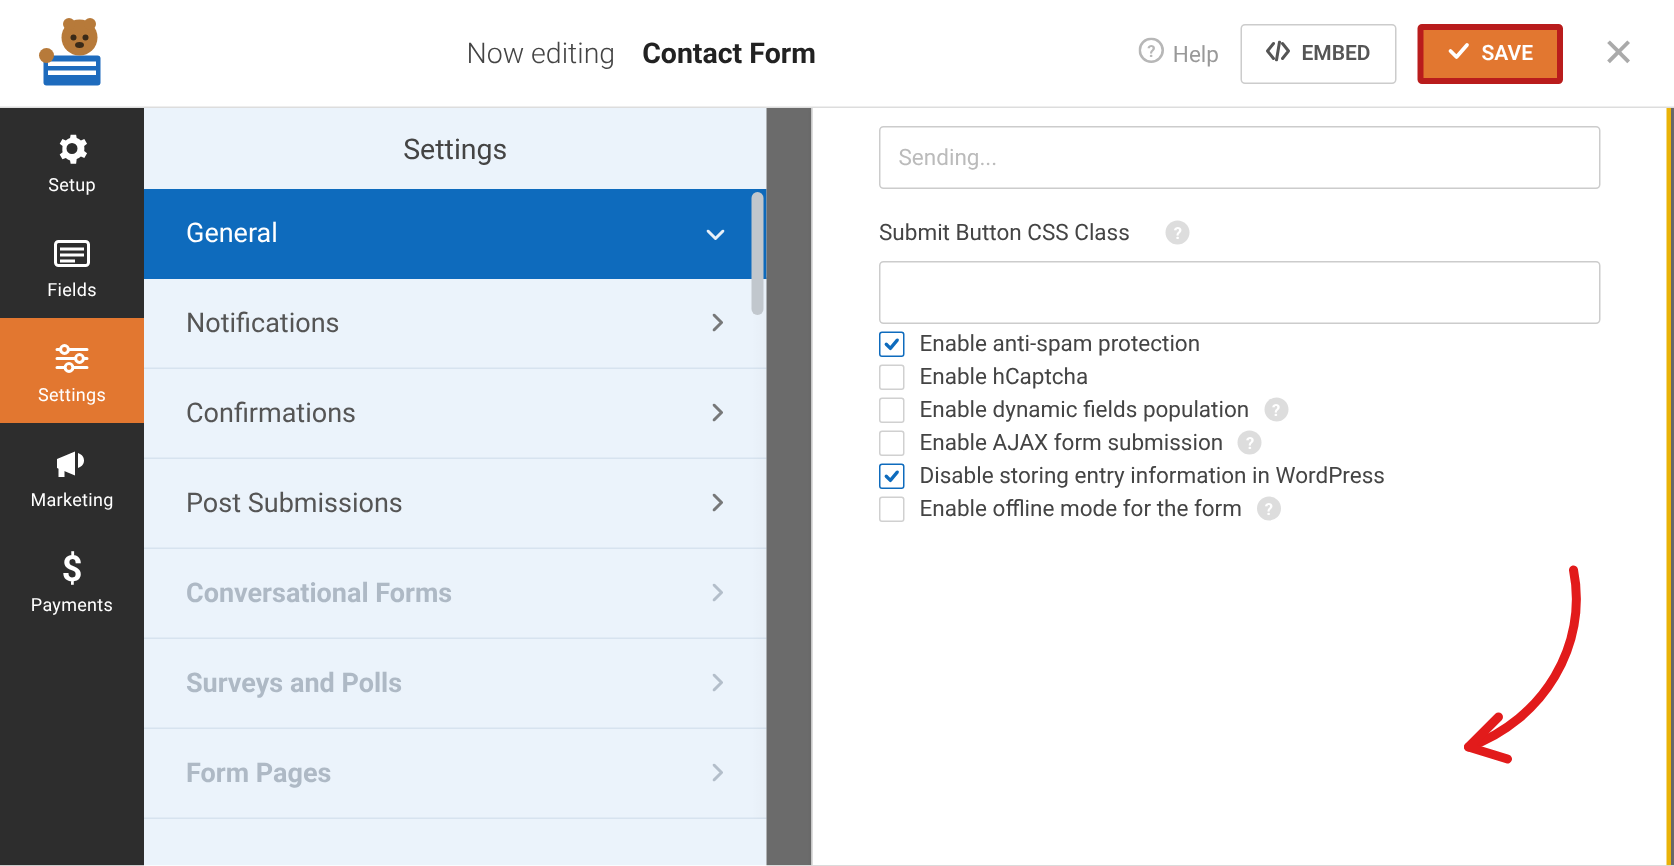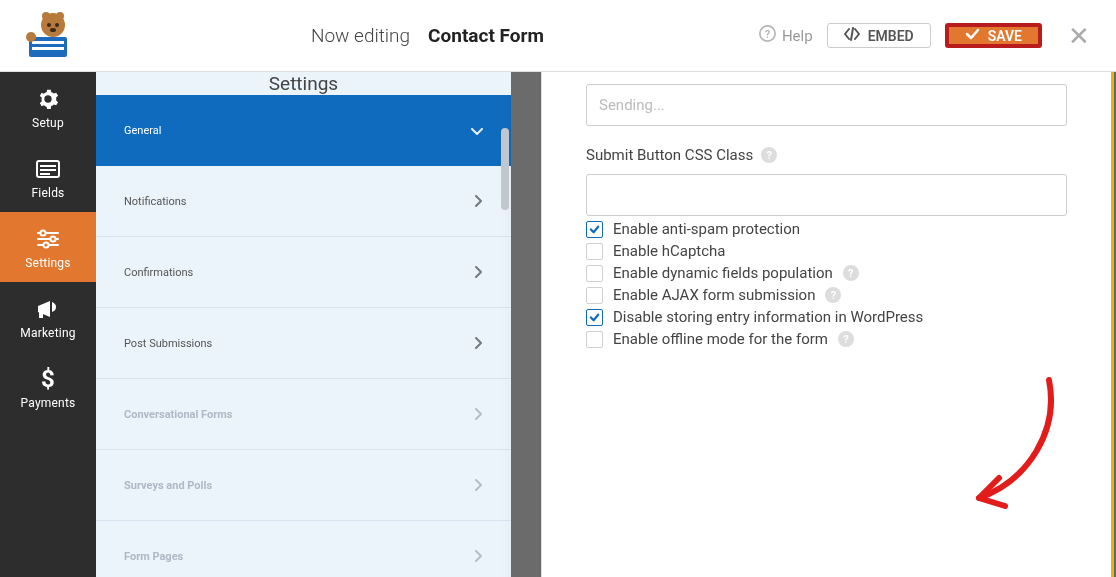--- a/index.html
+++ b/index.html
@@ -5,51 +5,51 @@
     * { margin: 0; padding: 0; box-sizing: border-box; }
     body { font-family: -apple-system, BlinkMacSystemFont, "Segoe UI", Roboto, "Helvetica Neue", Arial, sans-serif; font-size: 14px; color: #444; background: #fff; width: 1116px; height: 577px; overflow: hidden; position: relative; }
 
     
     .topbar { height: 72px; display: flex; align-items: center; border-bottom: 1px solid #ddd; background: #fff; position: relative; }
     .logo { width: 96px; height: 72px; display: flex; align-items: center; justify-content: center; }
     .topbar-center { flex: 1; display: flex; align-items: center; justify-content: center; gap: 18px; font-size: 19px; color: #444; font-weight: 300; }
     .topbar-center .form-name { font-weight: 700; color: #222; text-align: center; }
     .topbar-right { display: flex; align-items: center; gap: 14px; padding-right: 22px; }
     .help-link { color: #999; display: flex; align-items: center; gap: 6px; font-size: 15px; cursor: pointer; }
-    .btn { height: 25px; padding: 0 16px; border-radius: 3px; font-size: 14px; font-weight: 600; display: flex; align-items: center; gap: 8px; cursor: pointer; border: 1px solid transparent; }
+    .btn { height: 40px; padding: 0 16px; border-radius: 3px; font-size: 14px; font-weight: 600; display: flex; align-items: center; gap: 8px; cursor: pointer; border: 1px solid transparent; }
     .btn-embed { background: #fff; border: 1px solid #ccc; color: #555; }
     .btn-save { background: #e27730; color: #fff; border: 4px solid #b91c1c; }
     .close-x { width: 38px; text-align: center; color: #aaa; font-size: 26px; cursor: pointer; padding-left: 8px; }
 
     
     .main { display: flex; height: calc(577px - 72px); }
     .nav-strip { width: 96px; background: #2d2d2d; display: flex; flex-direction: column; }
     .nav-item { color: #fff; font-size: 12px; text-align: center; padding: 14px 4px 12px; cursor: pointer; }
     .nav-item.active { background: #e27730; }
     .nav-item .nav-icon { height: 26px; display: flex; align-items: center; justify-content: center; margin-bottom: 4px; font-size: 20px; }
     .nav-item .nav-label { letter-spacing: .2px; }
 
     
     .settings-col { width: 415px; background: #ebf3fb; display: flex; flex-direction: column; position: relative; }
     .settings-header { height: 54px; display: flex; align-items: center; justify-content: center; font-size: 19px; color: #444; background: #ebf3fb; font-weight: 400; }
     .settings-list { position: relative; }
     .settings-list::after { content: ""; position: absolute; top: 0; right: 0; width: 10px; height: 100%; background: linear-gradient(to right, transparent, rgba(0,0,0,.02)); }
-    .settings-item { display: flex; align-items: center; justify-content: space-between; padding: 0 28px; height: 71px; border-bottom: 1px solid #d7e3ef; font-size: 11px; color: #555; cursor: pointer; background: #ebf3fb; }
+    .settings-item { display: flex; align-items: center; justify-content: space-between; padding: 0 28px; height: 60px; border-bottom: 1px solid #d7e3ef; font-size: 18px; color: #555; cursor: pointer; background: #ebf3fb; }
     .settings-item.active { background: #0e6bbd; color: #fff; border-bottom: 1px solid #0e6bbd; }
     .settings-item.muted { color: #aeb9c5; font-weight: bold; }
     .settings-item .chev { font-size: 16px; color: inherit; opacity: .9; }
     .scrollbar-ghost { position: absolute; top: 0; right: 0; width: 12px; height: 100%; }
     .scrollbar-thumb { position: absolute; top: 56px; right: 2px; width: 8px; height: 82px; background: #c1c7cd; border-radius: 4px; }
 
     
     .preview-col { flex: 1; background: #6b6b6b; position: relative; overflow: hidden; }
     .card { position: absolute; top: 0; left: 30px; right: 2px; bottom: 0; background: #fff; border-left: 1px solid #ddd; border-right: 3px solid #eab308; box-shadow: 0 1px 3px rgba(0,0,0,.1); padding: 12px 44px 18px; }
     .text-input { width: 100%; height: 42px; border: 1px solid #ccc; border-radius: 3px; padding: 0 12px; font-size: 15px; color: #bbb; display: flex; align-items: center; }
     .text-input.empty { color: #444; }
-    .field-label { display: flex; align-items: center; gap: 8px; font-size: 15px; color: #444; margin: 20px 0 10px; }
+    .field-label { display: flex; align-items: center; gap: 24px; font-size: 15px; color: #444; margin: 20px 0 10px; }
     .help-q { width: 16px; height: 16px; border-radius: 50%; background: #ddd; color: #fff; font-size: 11px; display: inline-flex; align-items: center; justify-content: center; font-weight: 700; }
     .chk-row { display: flex; align-items: center; gap: 10px; font-size: 15px; color: #444; margin: 4px 0; }
     .chk { width: 17px; height: 17px; border: 1px solid #0e6bbd; border-radius: 2px; display: inline-flex; align-items: center; justify-content: center; background: #fff; flex-shrink: 0; }
     .chk.off { border-color: #d0d0d0; }
     .chk svg { width: 11px; height: 11px; }
     .chk.on svg path { stroke: #0e6bbd; }
 
     
     .anno { position: absolute; right: 42px; top: 298px; width: 110px; height: 150px; pointer-events: none; }
   </style>

